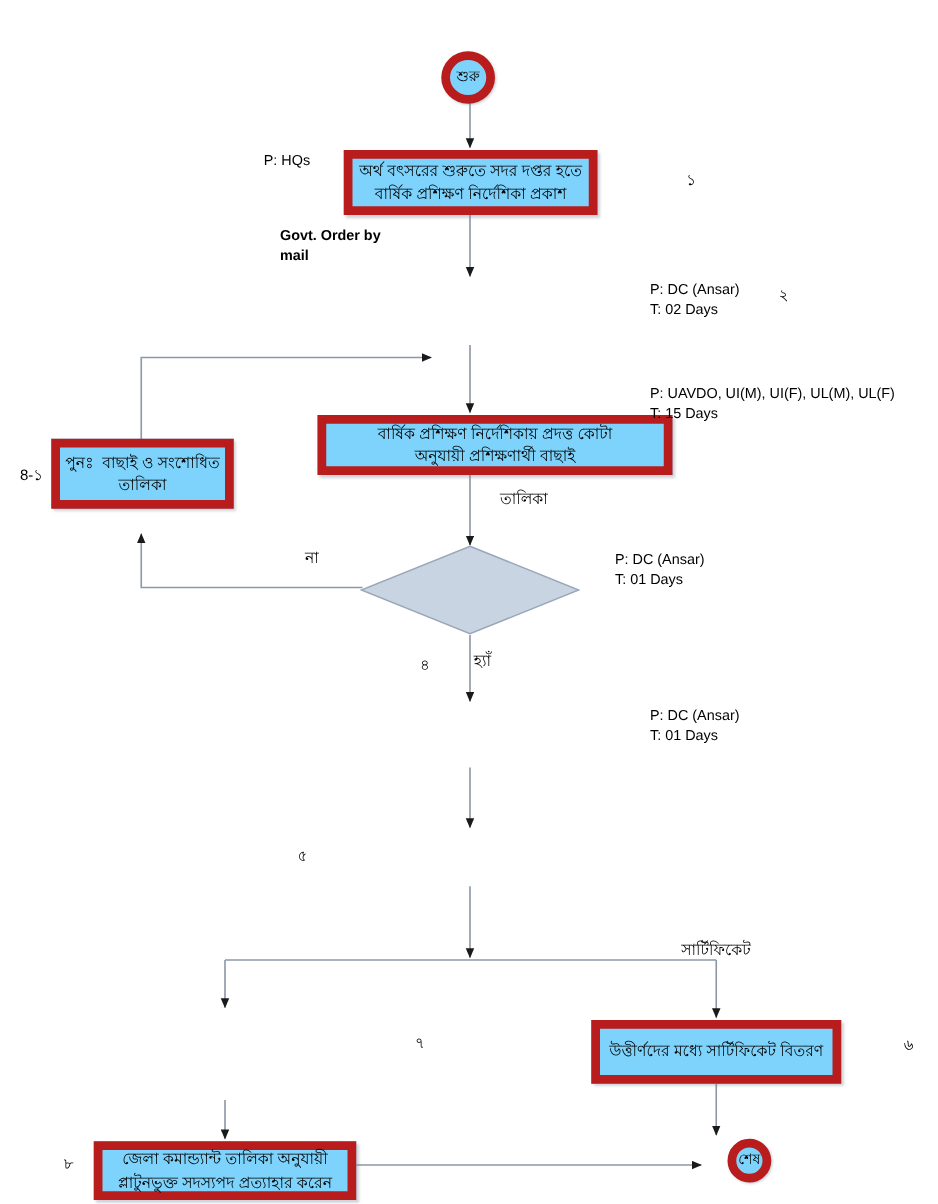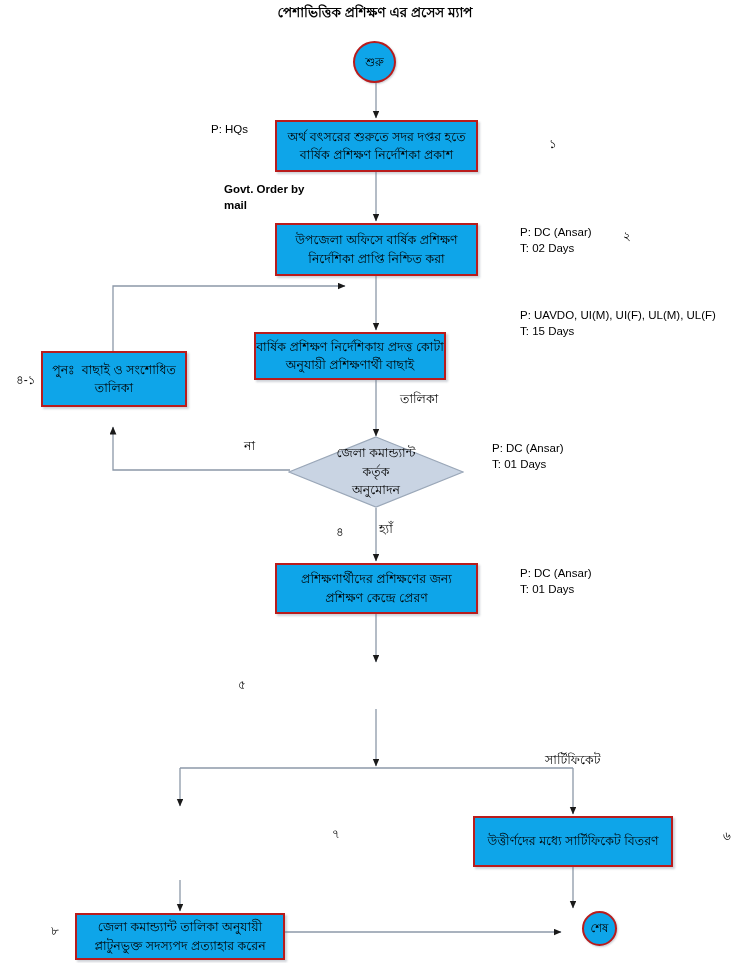--- a/index.html
+++ b/index.html
@@ -26,22 +26,22 @@
     height: 963px;
     pointer-events: none;
   }
   .node {
     position: absolute;
     box-sizing: border-box;
     display: flex;
     align-items: center;
     justify-content: center;
     text-align: center;
-    background: #0ea5e9;
-    border: 2px solid #b91c1c;
+    background: #7dd3fc;
+    border: 7px solid #b91c1c;
     box-shadow: 2px 2px 2px rgba(120,130,145,0.35);
     font-size: 12.5px;
     line-height: 1.45;
     padding: 2px 6px;
     z-index: 3;
   }
   .node.terminator {
     border-radius: 50%;
     box-shadow: 1px 1px 2px rgba(120,130,145,0.4);
     font-size: 11.5px;
@@ -94,21 +94,20 @@
     font-size: 13.5px;
     font-weight: bold;
     z-index: 5;
   }
 </style>
 </head>
 <body>
 
 <div id="canvas">
 
-  <div id="title">পেশাভিত্তিক প্রশিক্ষণ এর প্রসেস ম্যাপ</div>
 
   <svg id="wires" viewBox="0 0 750 963">
     <defs>
       <marker id="arrow" markerWidth="9" markerHeight="9" refX="7.5" refY="3.4" orient="auto" markerUnits="userSpaceOnUse">
         <path d="M0,0 L8,3.4 L0,6.8 z" fill="#1a1a1a"></path>
       </marker>
     </defs>
     <g stroke="#8c98a8" stroke-width="1.3" fill="none">
 
       <path d="M376,81 L376,118" marker-end="url(#arrow)"></path>
@@ -141,42 +140,35 @@
   </svg>
 
   <div class="node terminator" style="left:353px; top:41px; width:43px; height:42px;">
     <span>শুরু</span>
   </div>
 
   <div class="node" style="left:275px; top:120px; width:203px; height:52px;">
     <span>অর্থ&nbsp;বৎসরের&nbsp;শুরুতে&nbsp;সদর&nbsp;দপ্তর&nbsp;হতে<br>বার্ষিক&nbsp;প্রশিক্ষণ&nbsp;নির্দেশিকা&nbsp;প্রকাশ</span>
   </div>
 
-  <div class="node" style="left:275px; top:223px; width:203px; height:53px;">
-    <span>উপজেলা&nbsp;অফিসে&nbsp;বার্ষিক&nbsp;প্রশিক্ষণ<br>নির্দেশিকা&nbsp;প্রাপ্তি&nbsp;নিশ্চিত&nbsp;করা</span>
-  </div>
-
-  <div class="node" style="left:254px; top:332px; width:192px; height:48px;">
+
+  <div class="node" style="left:254px; top:332px; width:284px; height:48px;">
     <span>বার্ষিক&nbsp;প্রশিক্ষণ&nbsp;নির্দেশিকায়&nbsp;প্রদত্ত&nbsp;কোটা<br>অনুযায়ী&nbsp;প্রশিক্ষণার্থী&nbsp;বাছাই</span>
   </div>
 
   <div class="node" style="left:41px; top:351px; width:146px; height:56px;">
     <span>পুনঃ&nbsp;&nbsp;বাছাই&nbsp;ও&nbsp;সংশোধিত<br>তালিকা</span>
   </div>
 
   <div class="node decision" style="left:288px; top:436px; width:176px; height:72px;">
     <svg class="diamond-shape" viewBox="0 0 176 72" preserveAspectRatio="none">
       <polygon points="88,1 175,36 88,71 1,36" fill="#c9d4e3" stroke="#9aa7b8" stroke-width="1.2"></polygon>
     </svg>
-    <span class="diamond-label">জেলা&nbsp;কমান্ড্যান্ট<br>কর্তৃক<br>অনুমোদন</span>
-  </div>
-
-  <div class="node" style="left:275px; top:563px; width:203px; height:51px;">
-    <span>প্রশিক্ষণার্থীদের&nbsp;প্রশিক্ষণের&nbsp;জন্য<br>প্রশিক্ষণ&nbsp;কেন্দ্রে&nbsp;প্রেরণ</span>
-  </div>
+  </div>
+
 
 
 
   <div class="node" style="left:473px; top:816px; width:200px; height:51px;">
     <span>উত্তীর্ণদের মধ্যে সার্টিফিকেট বিতরণ</span>
   </div>
 
   <div class="node" style="left:75px; top:913px; width:210px; height:47px;">
     <span>জেলা&nbsp;কমান্ড্যান্ট&nbsp;তালিকা&nbsp;অনুযায়ী<br>প্লাটুনভুক্ত&nbsp;সদস্যপদ&nbsp;প্রত্যাহার&nbsp;করেন</span>
   </div>
@@ -203,19 +195,19 @@
 
   <div class="lbl" style="left:504px; top:566px;">P:&nbsp;DC&nbsp;(Ansar)<br>T:&nbsp;01&nbsp;Days</div>
 
 
   <div class="lbl bn" style="left:529px; top:752px;">সার্টিফিকেট</div>
 
   <div class="lbl num" style="left:533px; top:136px;">১</div>
   <div class="lbl num" style="left:607px; top:228px;">২</div>
   <div class="lbl num" style="left:738px; top:343px;">৩</div>
   <div class="lbl num" style="left:320px; top:524px;">৪</div>
-  <div class="lbl num" style="left:0px; top:372px;">৪-১</div>
+  <div class="lbl num" style="left:0px; top:372px;">8-১</div>
   <div class="lbl num" style="left:222px; top:677px;">৫</div>
   <div class="lbl num" style="left:316px; top:826px;">৭</div>
   <div class="lbl num" style="left:707px; top:828px;">৬</div>
   <div class="lbl num" style="left:35px; top:923px;">৮</div>
 
 </div>
 
 </body></html>

